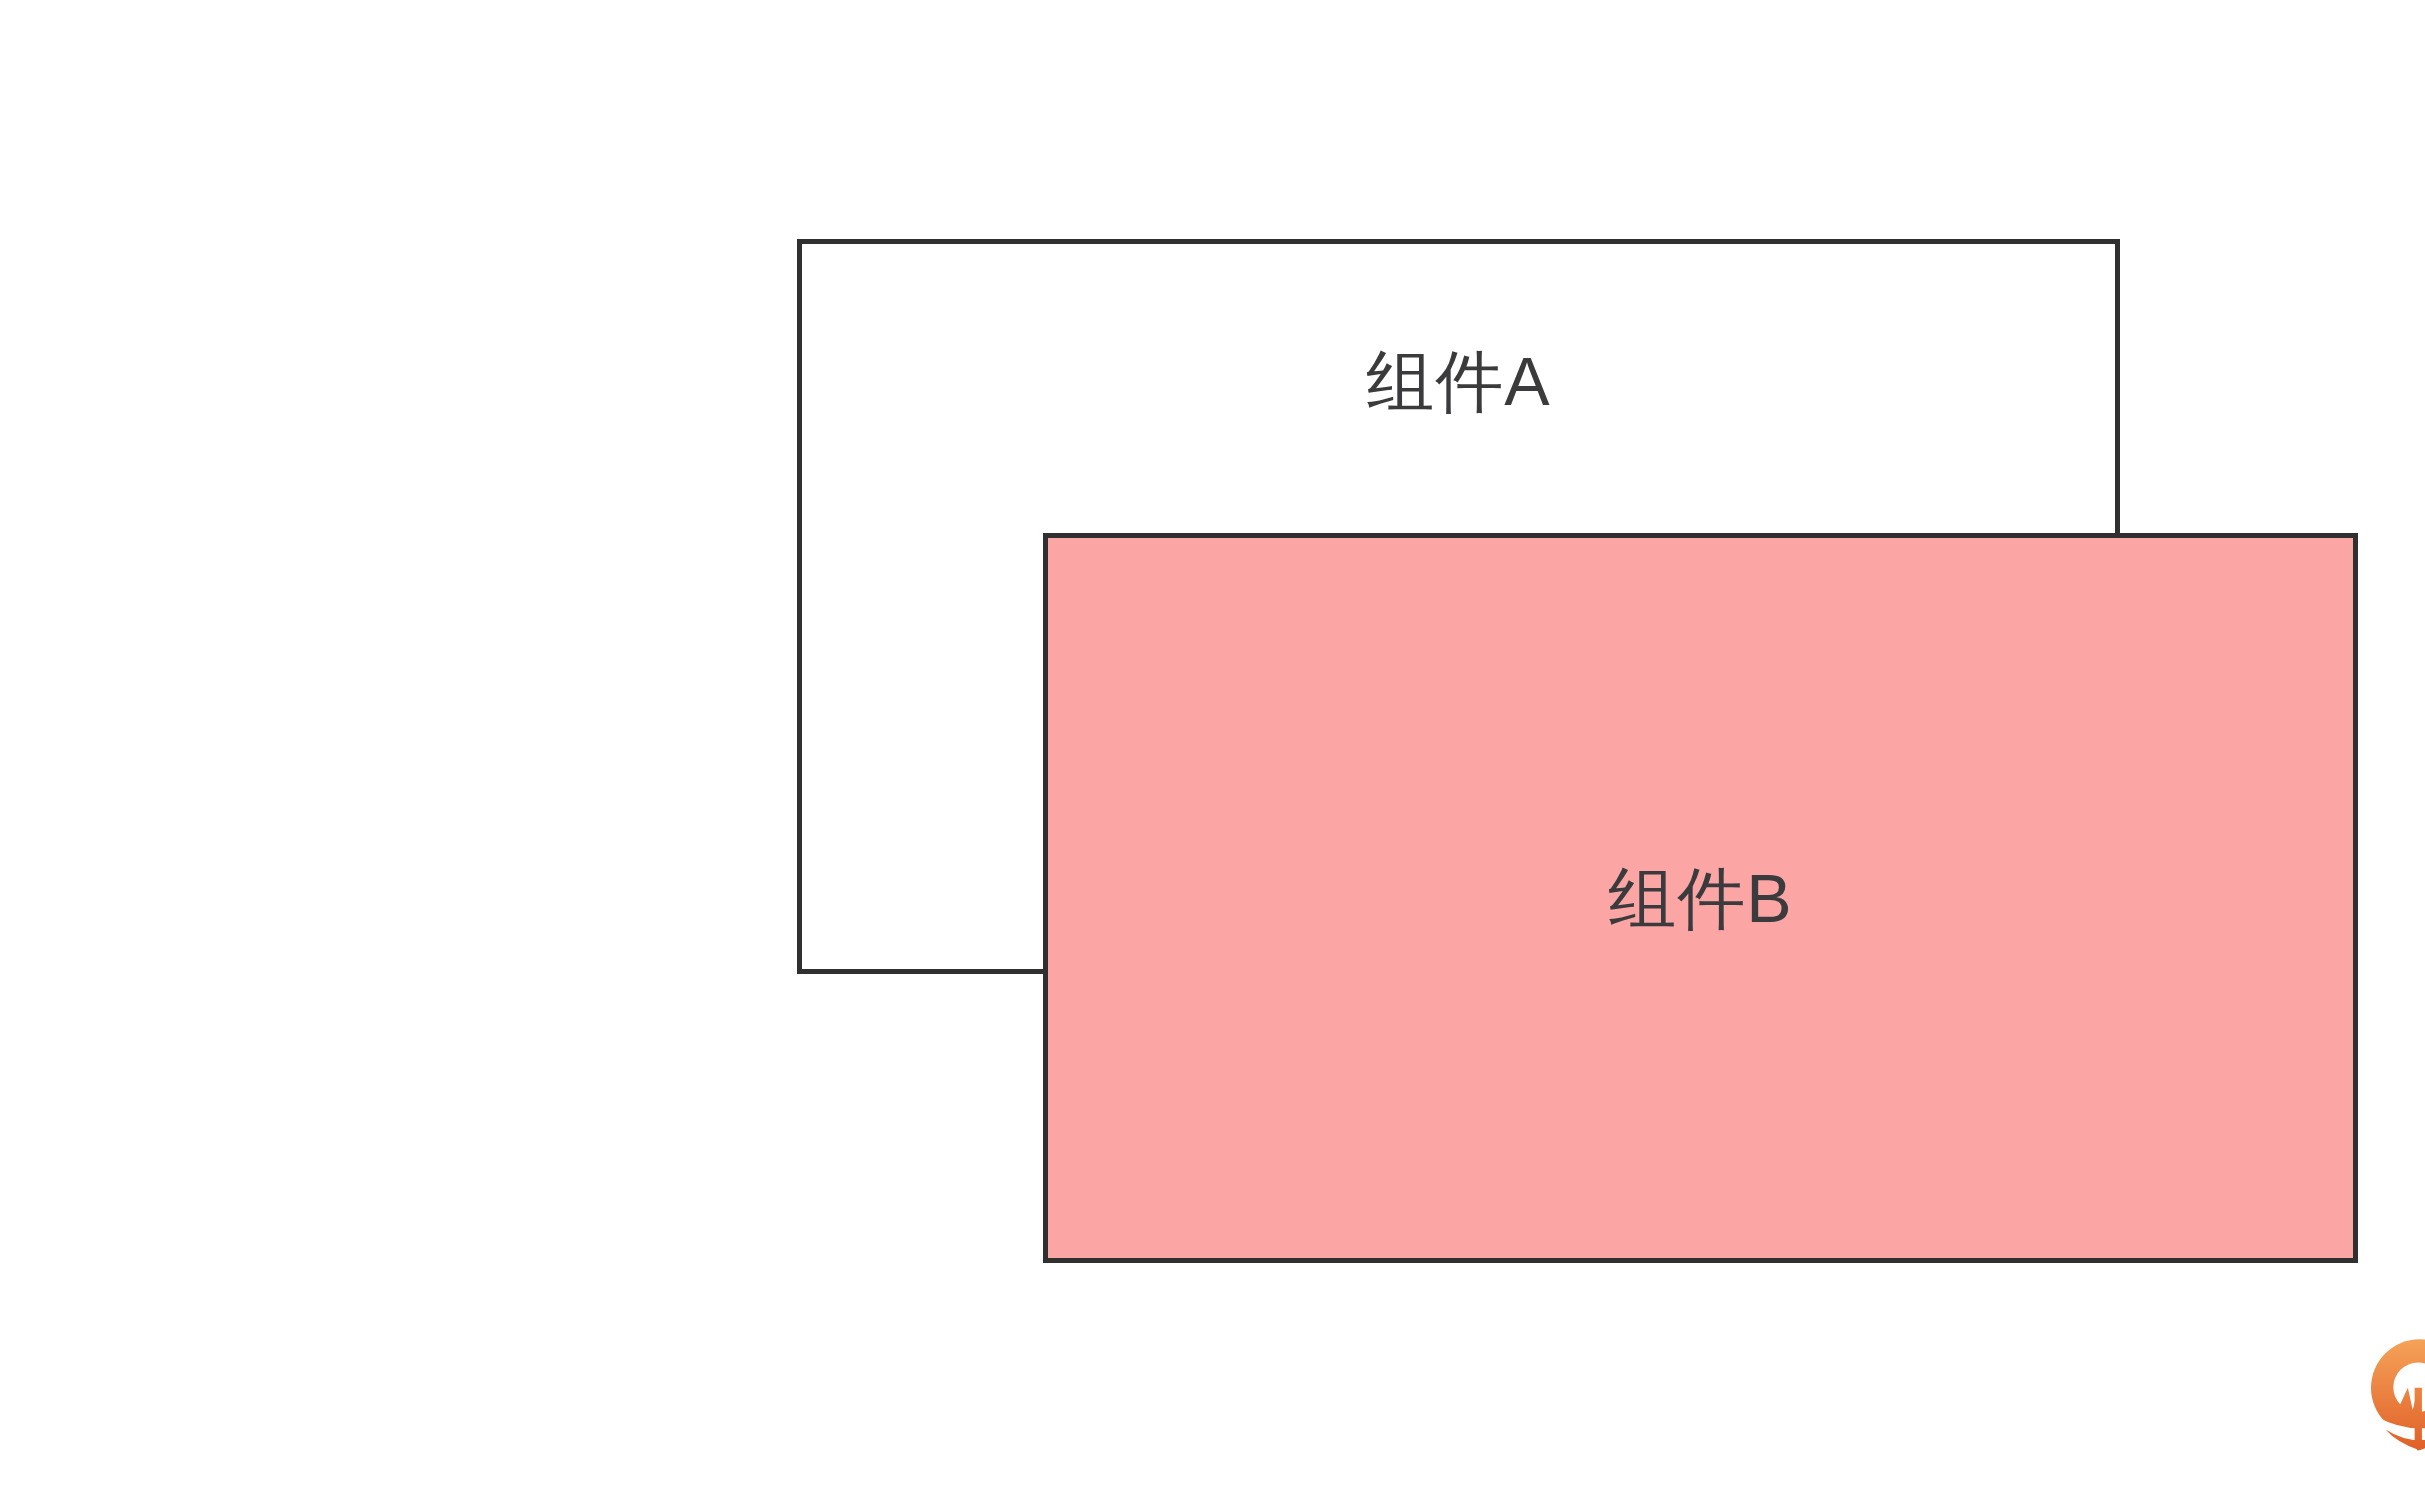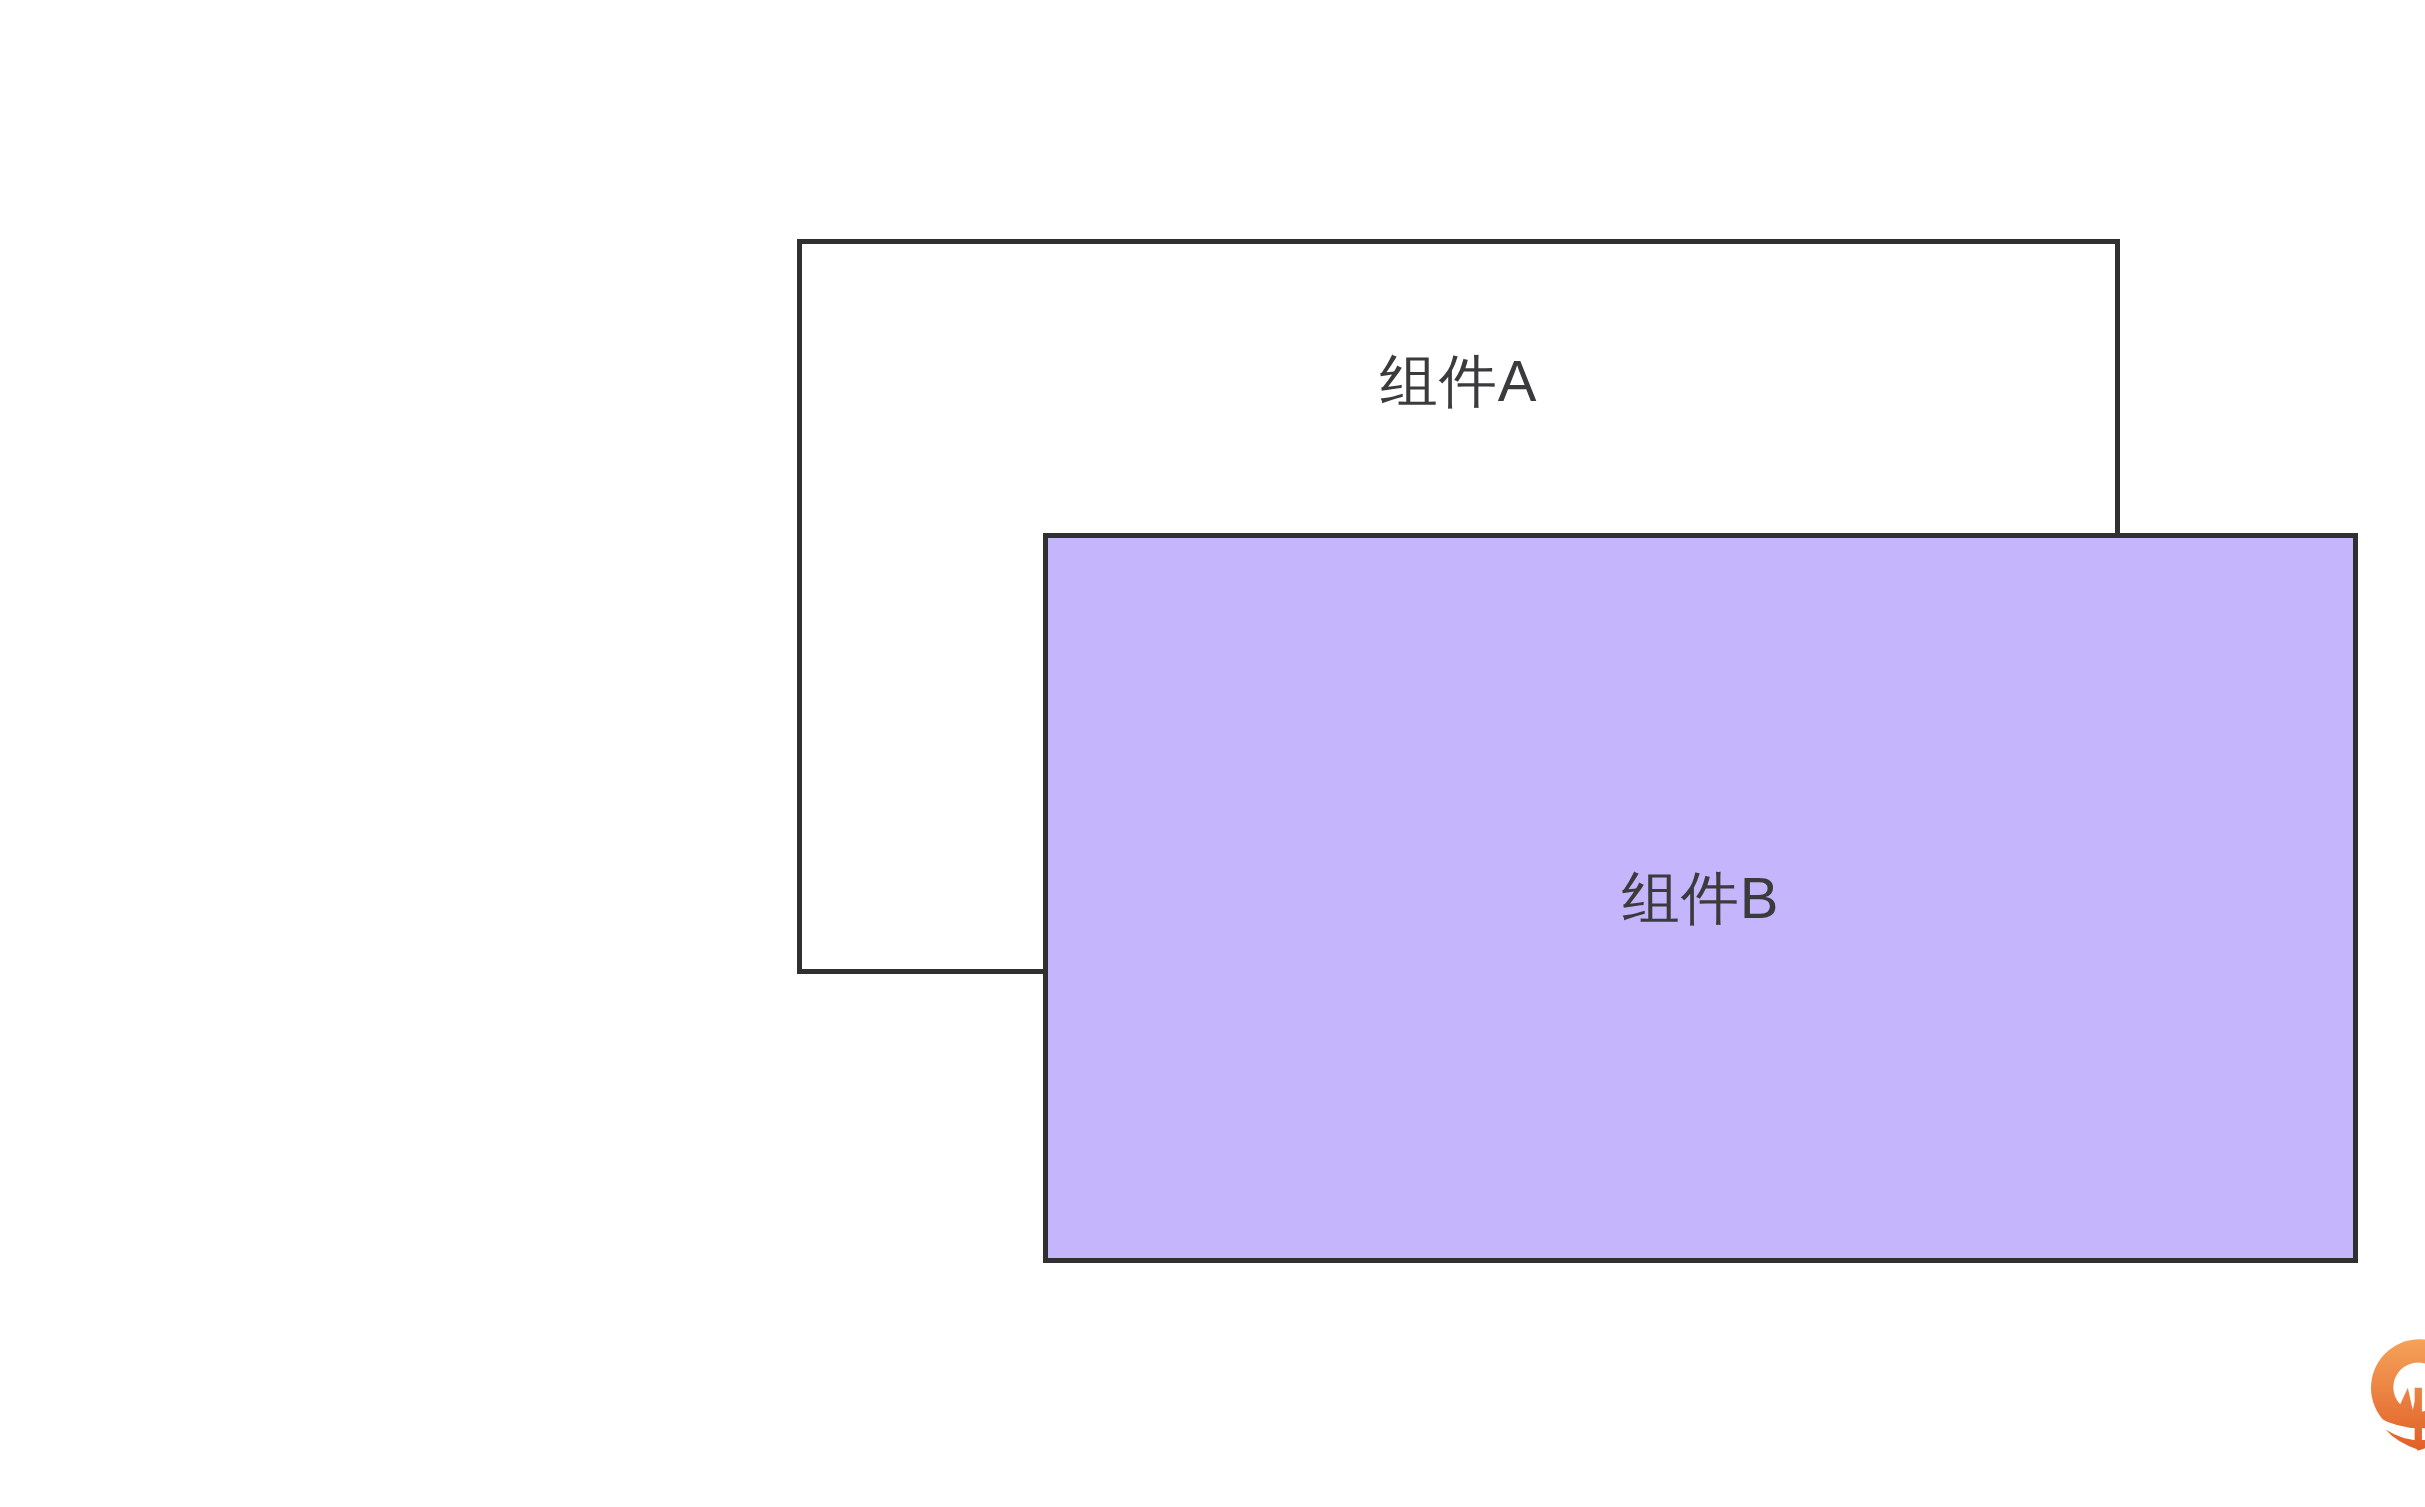--- a/index.html
+++ b/index.html
@@ -26,28 +26,28 @@
     width: 1323px;
     height: 735px;
     background: #ffffff;
     z-index: 1;
   }
   .box-b {
     left: 1043px;
     top: 533px;
     width: 1315px;
     height: 730px;
-    background: #c4b5fd;
+    background: #fca5a5;
     z-index: 2;
     display: flex;
     align-items: center;
     justify-content: center;
   }
   .label {
-    font-size: 58px;
+    font-size: 68px;
     line-height: 80px;
     font-weight: 500;
     color: #3b3b3d;
     letter-spacing: 1px;
     white-space: nowrap;
   }
   .label-a {
     position: absolute;
     left: 0;
     right: 0;

